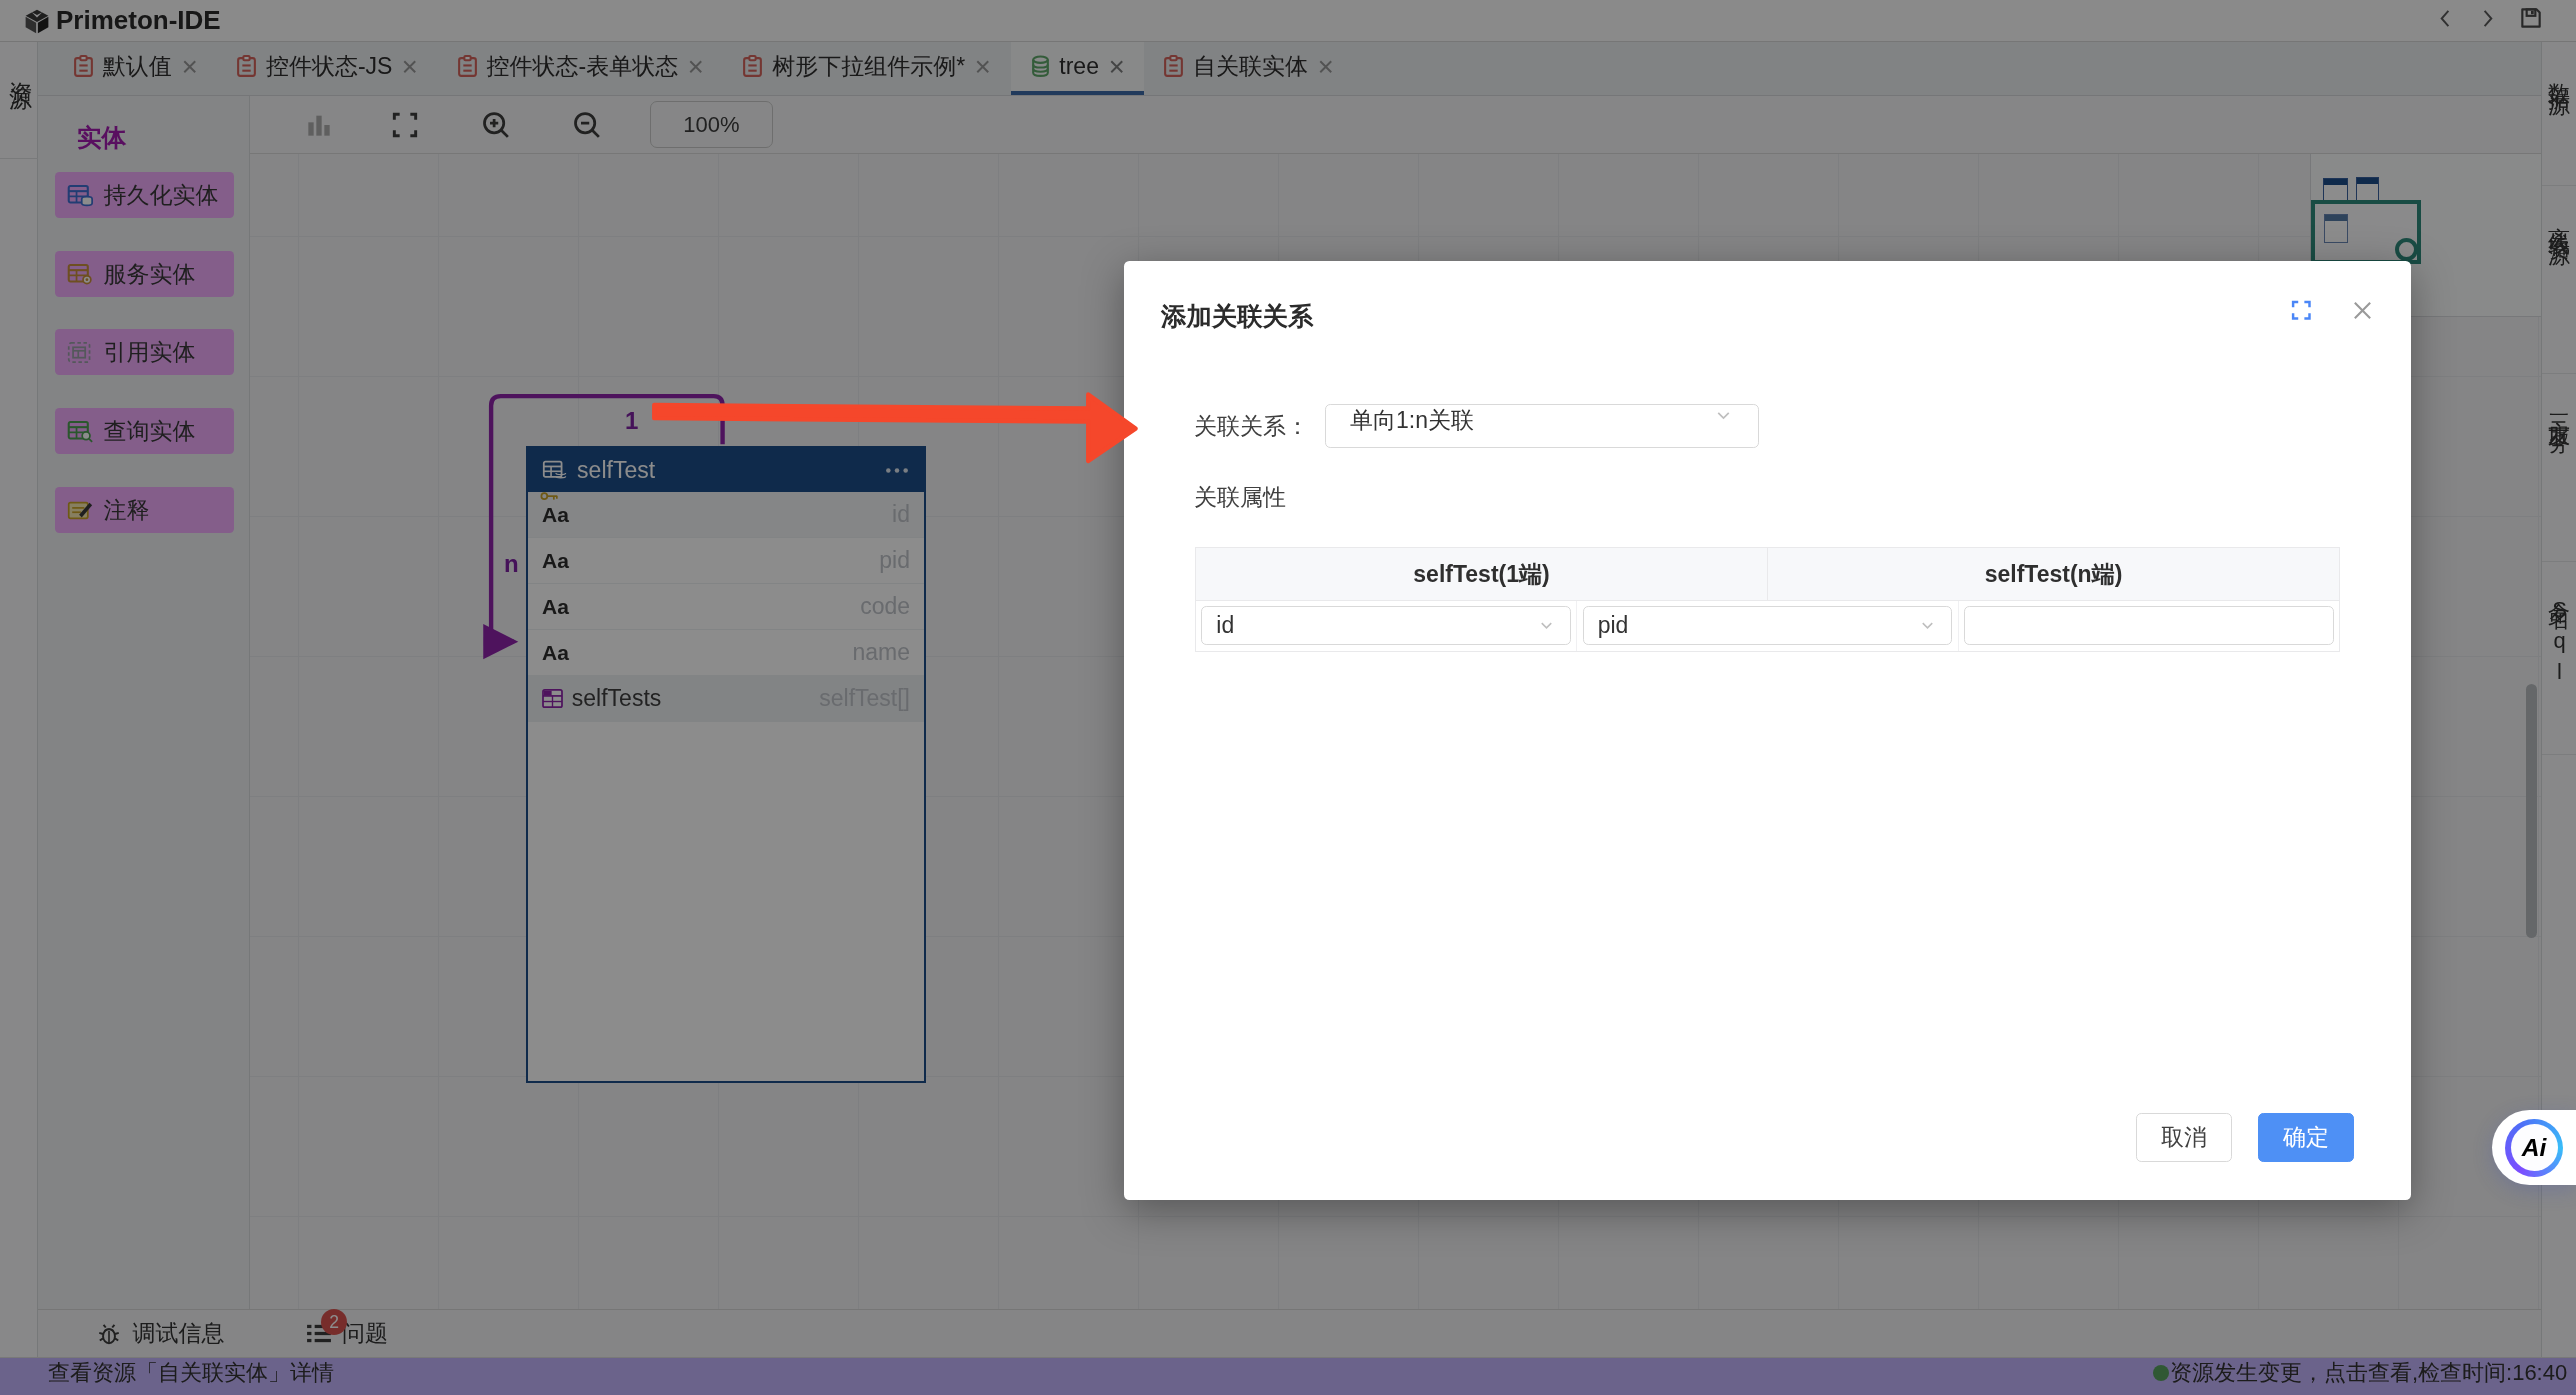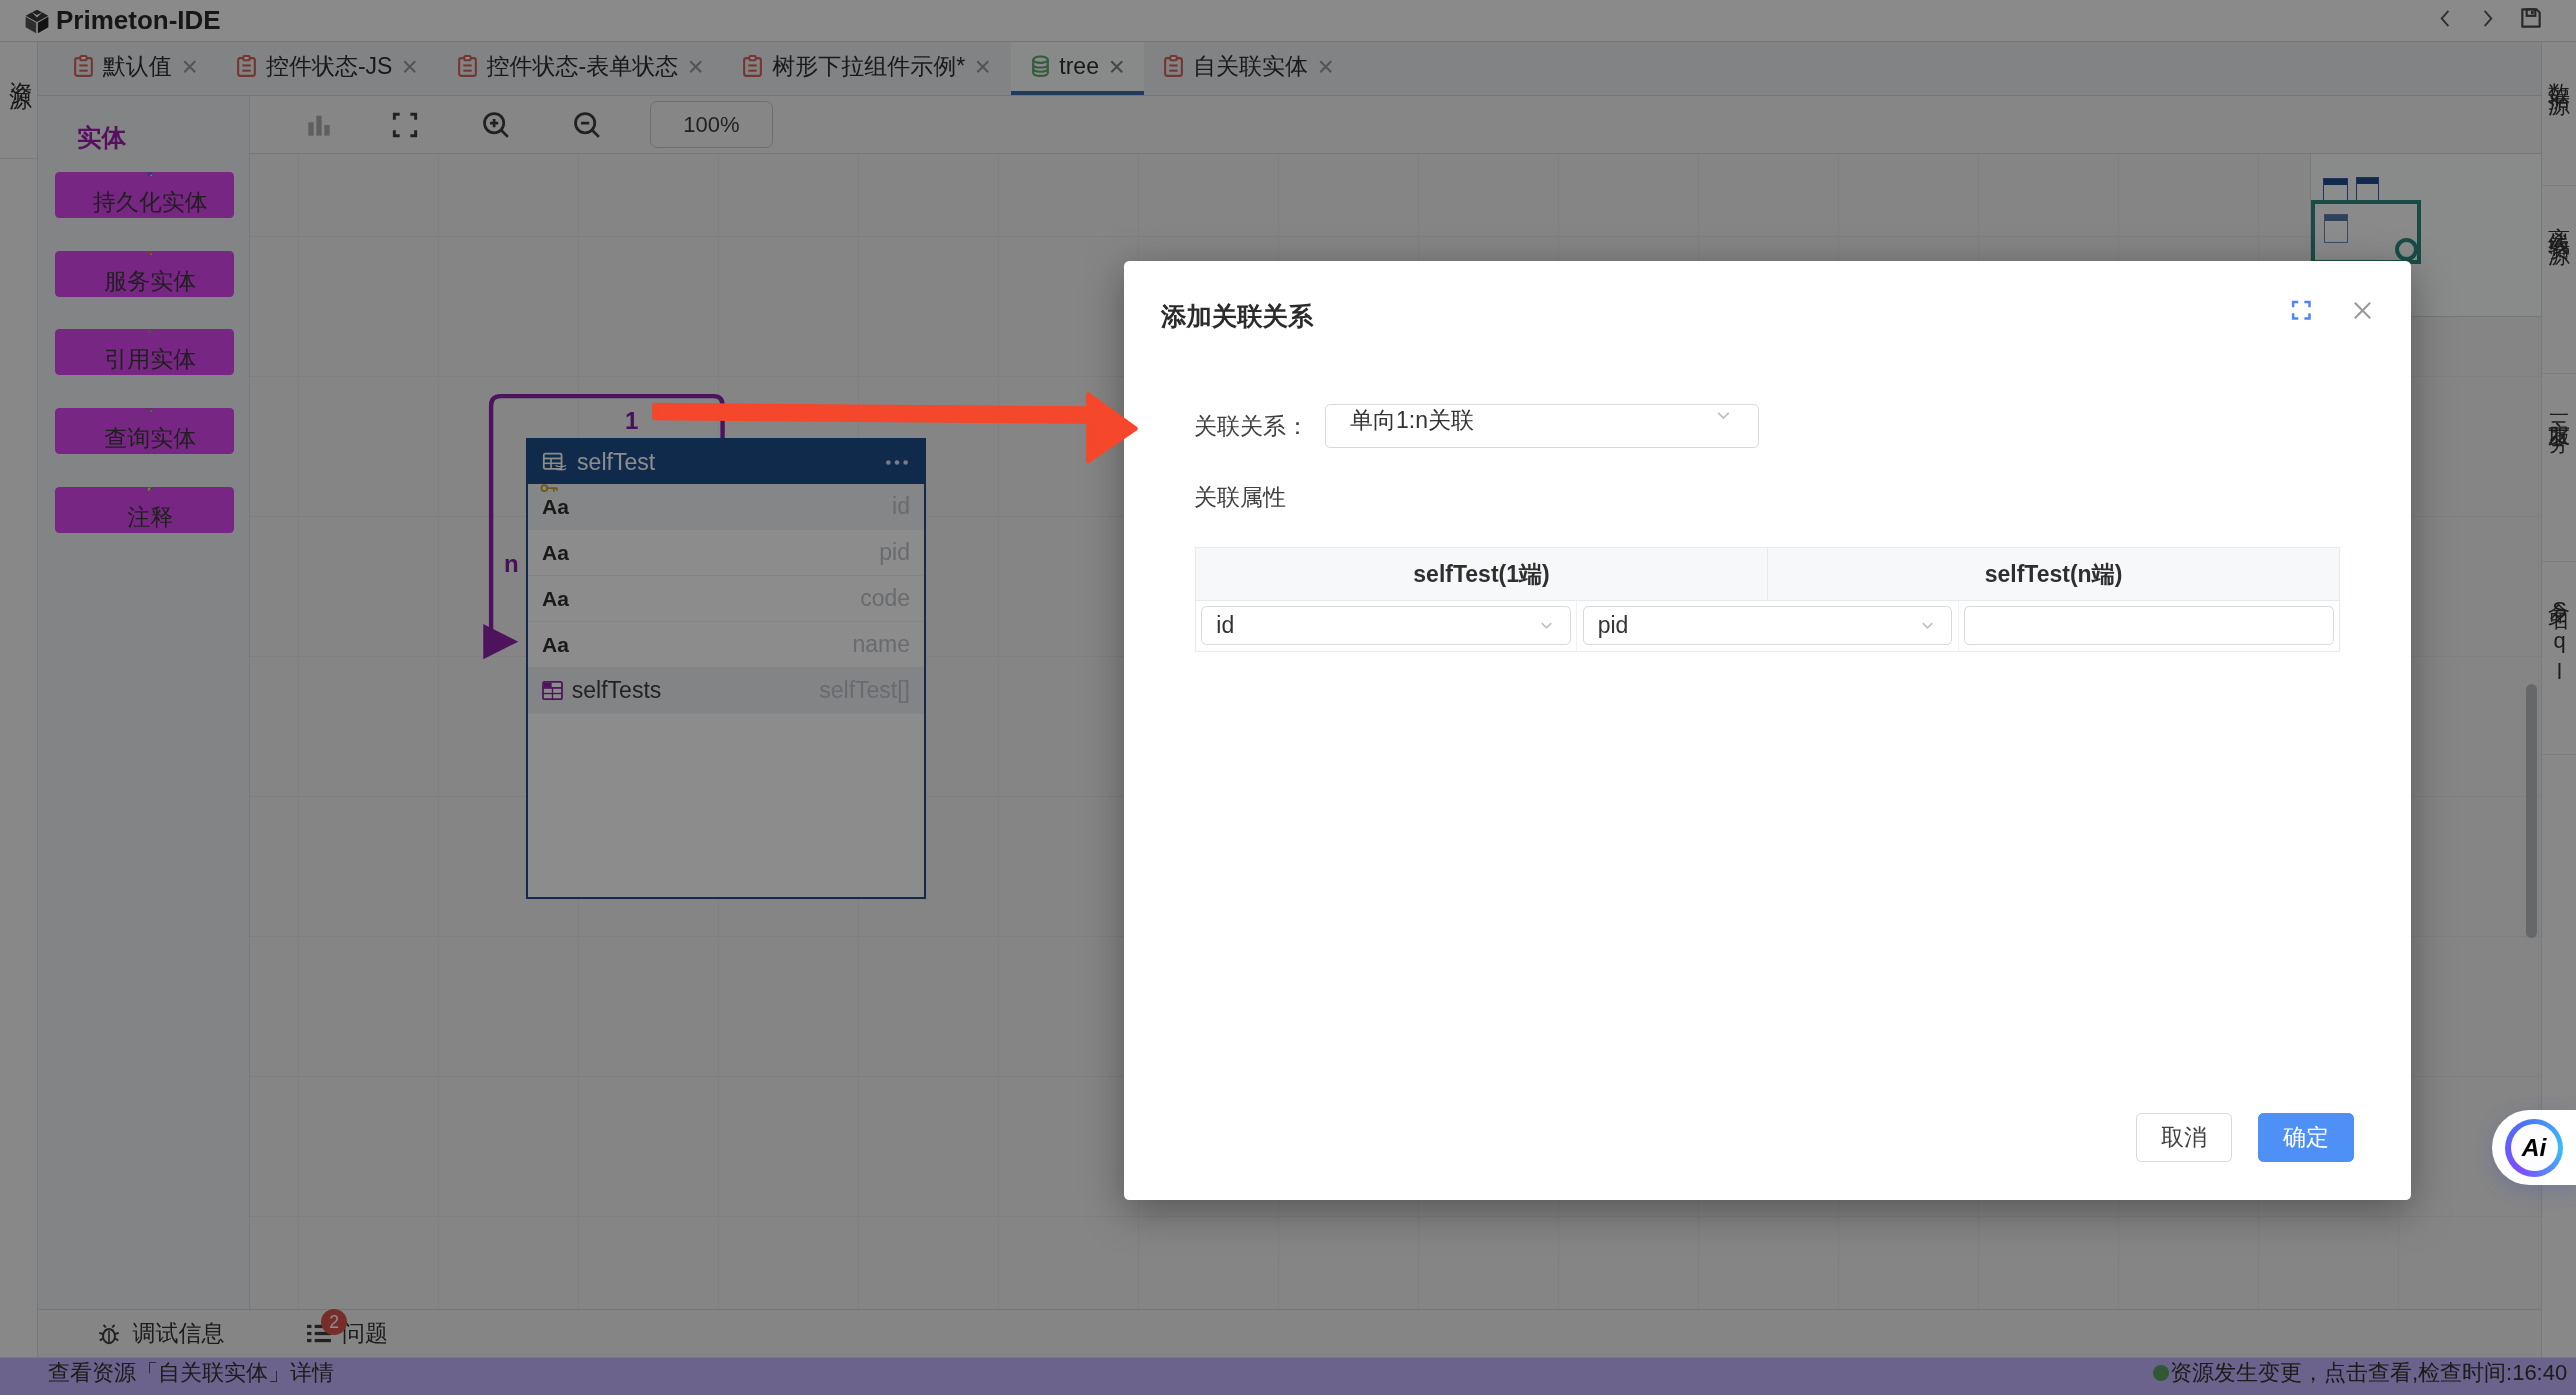--- a/index.html
+++ b/index.html
@@ -20,29 +20,29 @@
   .tab .close { opacity:.75; }
 
   
   #left-strip { left:0; top:42px; width:38px; height:1315px; background:#f7f8f9; border-right:0.9px solid #d8dadc; z-index:1; }
   #left-strip .vlabel { writing-mode:vertical-rl; text-orientation:upright; font-size:23px; color:#2f2f2f; letter-spacing:7px; margin:21px auto 0 auto; display:block; width:100%; text-align:center; }
   #left-strip .sect { position:absolute; left:0; top:116px; width:38px; border-bottom:0.9px solid #dcdee0; }
 
   
   #palette { left:38px; top:96px; width:212px; height:1213px; background:#eef0f2; border-right:0.9px solid #d8dadc; z-index:1; }
   #palette h3 { font-size:24.6px; color:#a21caf; font-weight:700; margin:24.6px 0 0 39px; }
-  .pal-card { position:absolute; left:16.7px; width:179px; height:46px; background:#d946ef; border-radius:4.4px; display:flex; align-items:center; gap:10.5px; padding-left:12.3px; font-size:23px; color:#3a3a3a; cursor:pointer;flex-direction:column; }
+  .pal-card { position:absolute; left:16.7px; width:179px; height:46px; background:#f0abfc; border-radius:4.4px; display:flex; align-items:center; gap:10.5px; padding-left:12.3px; font-size:23px; color:#3a3a3a; cursor:pointer; }
 
   
   #canvas { left:250px; top:154px; width:2291px; height:1155px; background-color:#f2f3f5;
     background-image:linear-gradient(#e6e8eb 0.9px,transparent 0.9px),linear-gradient(90deg,#e6e8eb 0.9px,transparent 0.9px);
     background-size:140px 140px; background-position:48px 82px; z-index:1; }
 
   
-  #entity { position:absolute; left:276px; top:284px; width:400px; height:461px; background:#fff; border:2.6px solid #1d4e89; }
+  #entity { position:absolute; left:276px; top:292px; width:400px; height:637px; background:#fff; border:2.6px solid #1d4e89; }
   #entity-header { height:44px; background:#1d4e89; display:flex; align-items:center; padding:0 14px; gap:10.5px; }
   #entity-header .ename { color:#fff; font-size:23px; }
   .erow { height:46px; display:flex; align-items:center; padding:0 14px; border-bottom:0.9px solid #edf0f3; font-size:23px; }
   .erow .lbl { font-weight:700; color:#2f2f2f; font-size:21px; display:flex; align-items:center; gap:8.8px; position:relative; }
   .erow .typ { margin-left:auto; color:#bfc3c9; }
   .row-hl { background:#f2f4f6; }
   .row-sel { background:#edf0f3; }
   .keyicon { position:absolute; left:-1.8px; top:-12.3px; }
 
   

